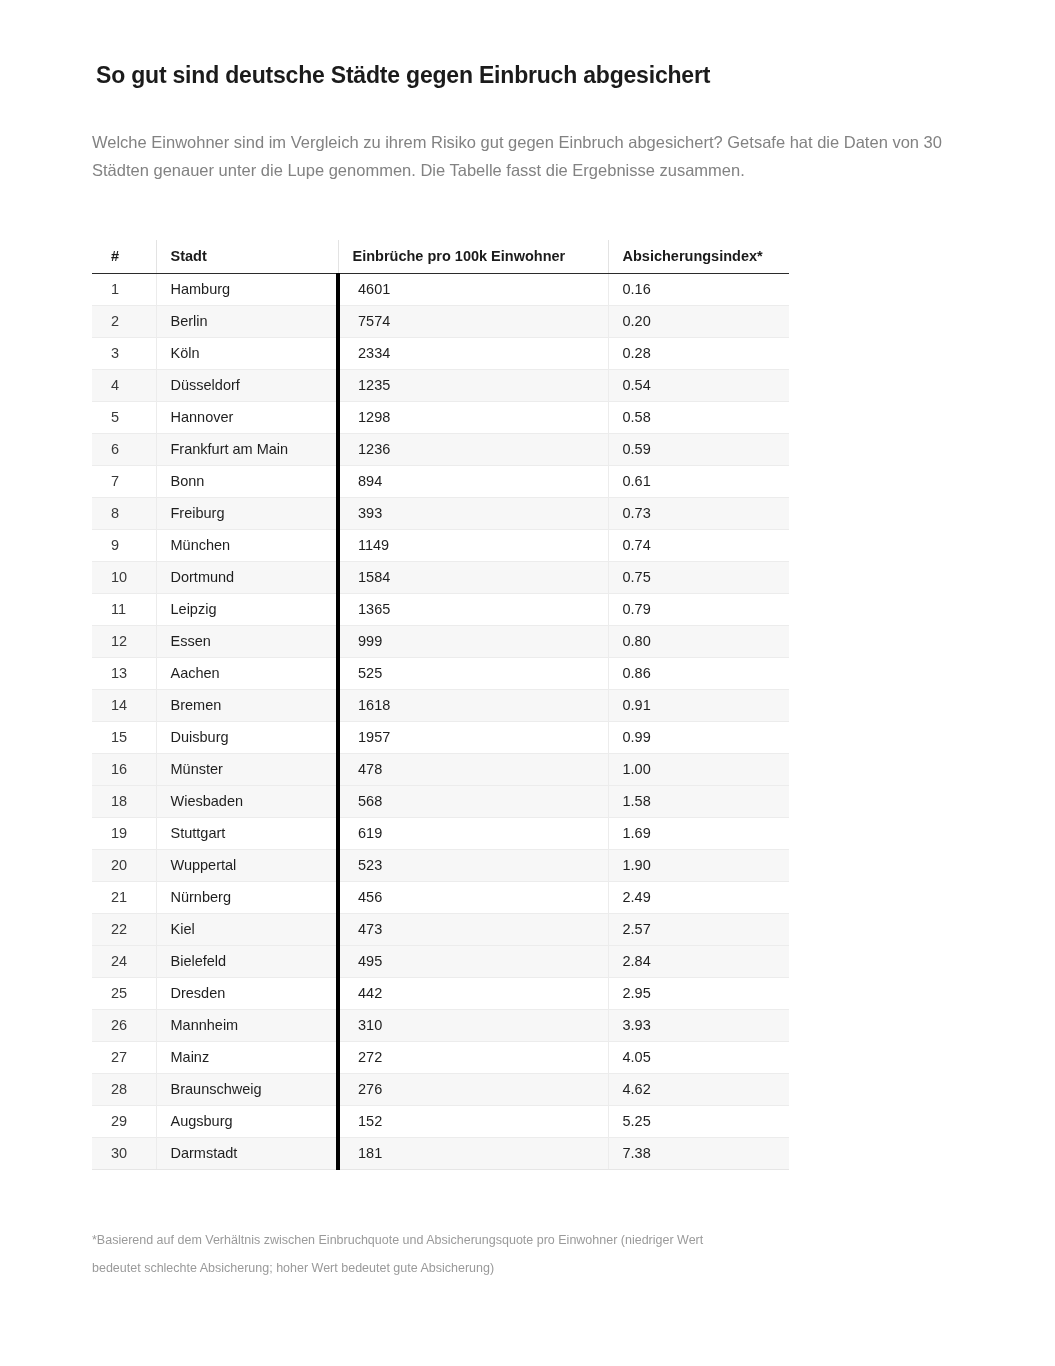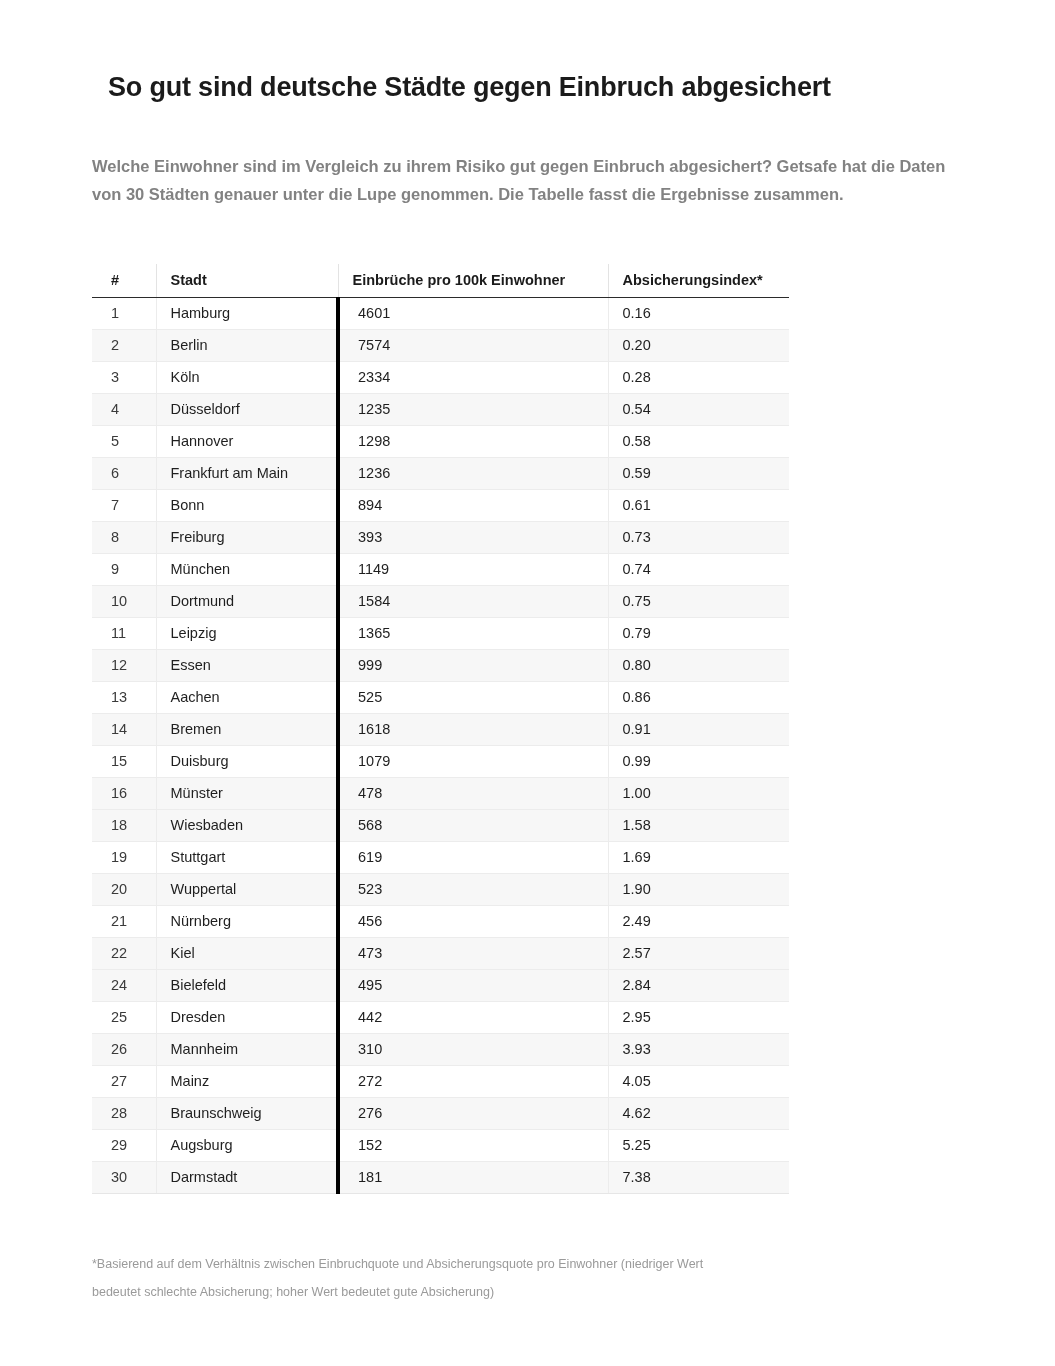--- a/index.html
+++ b/index.html
@@ -15,34 +15,34 @@
     overflow: hidden;
   }
   .page {
     position: relative;
     width: 1055px;
     height: 1366px;
     box-sizing: border-box;
     padding: 0 92px;
   }
   .title {
-    margin: 16px;
+    margin: 4px;
     padding-top: 54px;
-    font-size: 27px;
+    font-size: 23px;
     line-height: 34px;
     font-weight: 700;
     color: #1b1b1b;
     letter-spacing: -0.2px;
   }
   .subtitle {
     margin: 0;
     padding-top: 32px;
     font-size: 16.5px;
     line-height: 28px;
-    font-weight: 700;
+    font-weight: 400;
     color: #828282;
     max-width: 884px;
   }
   .table-wrap {
     padding-top: 56px;
   }
   table.data-table {
     border-collapse: collapse;
     width: 697px;
     table-layout: fixed;
@@ -200,21 +200,21 @@
           </tr>
           <tr class="stripe">
             <td class="td-rank">14</td>
             <td class="td-city">Bremen</td>
             <td class="td-burg">1618</td>
             <td class="td-index">0.91</td>
           </tr>
           <tr>
             <td class="td-rank">15</td>
             <td class="td-city">Duisburg</td>
-            <td class="td-burg">1079</td>
+            <td class="td-burg">1957</td>
             <td class="td-index">0.99</td>
           </tr>
           <tr class="stripe">
             <td class="td-rank">16</td>
             <td class="td-city">Münster</td>
             <td class="td-burg">478</td>
             <td class="td-index">1.00</td>
           </tr>
           <tr class="stripe">
             <td class="td-rank">18</td>

